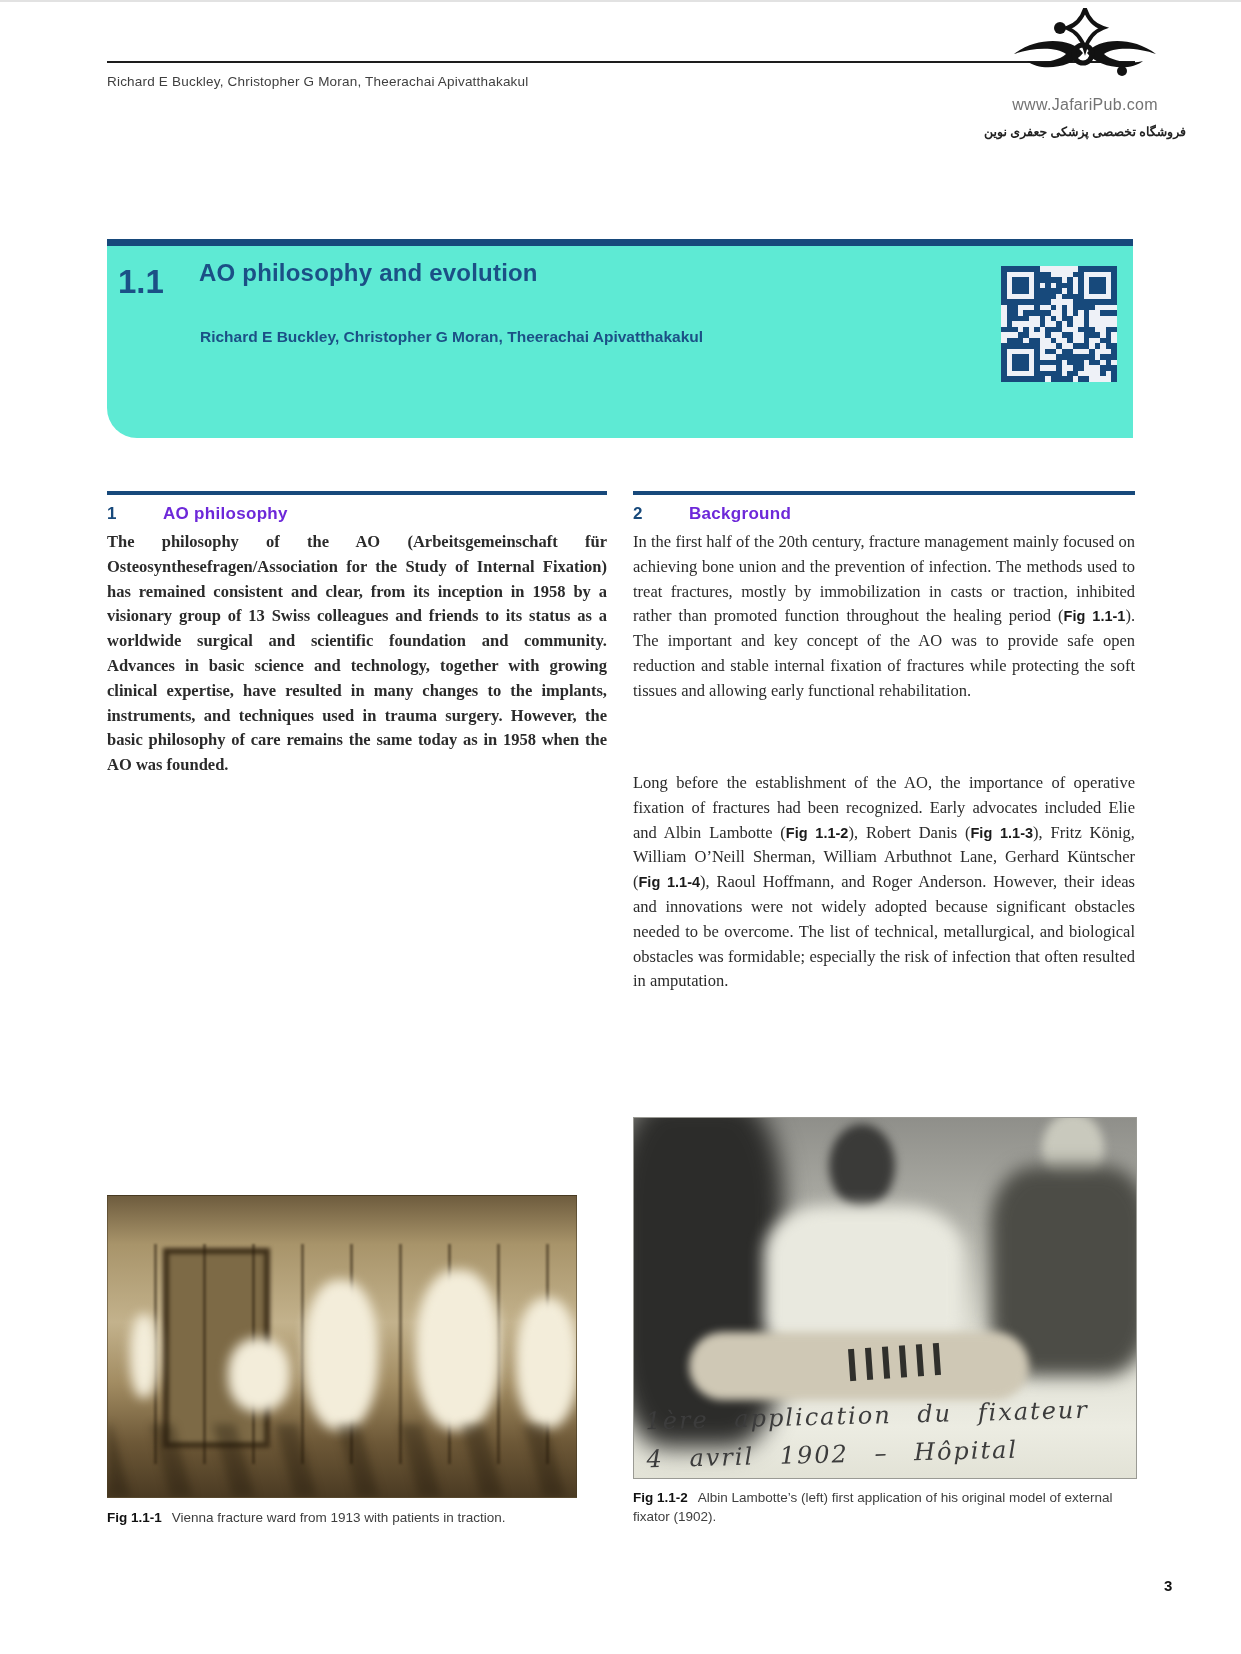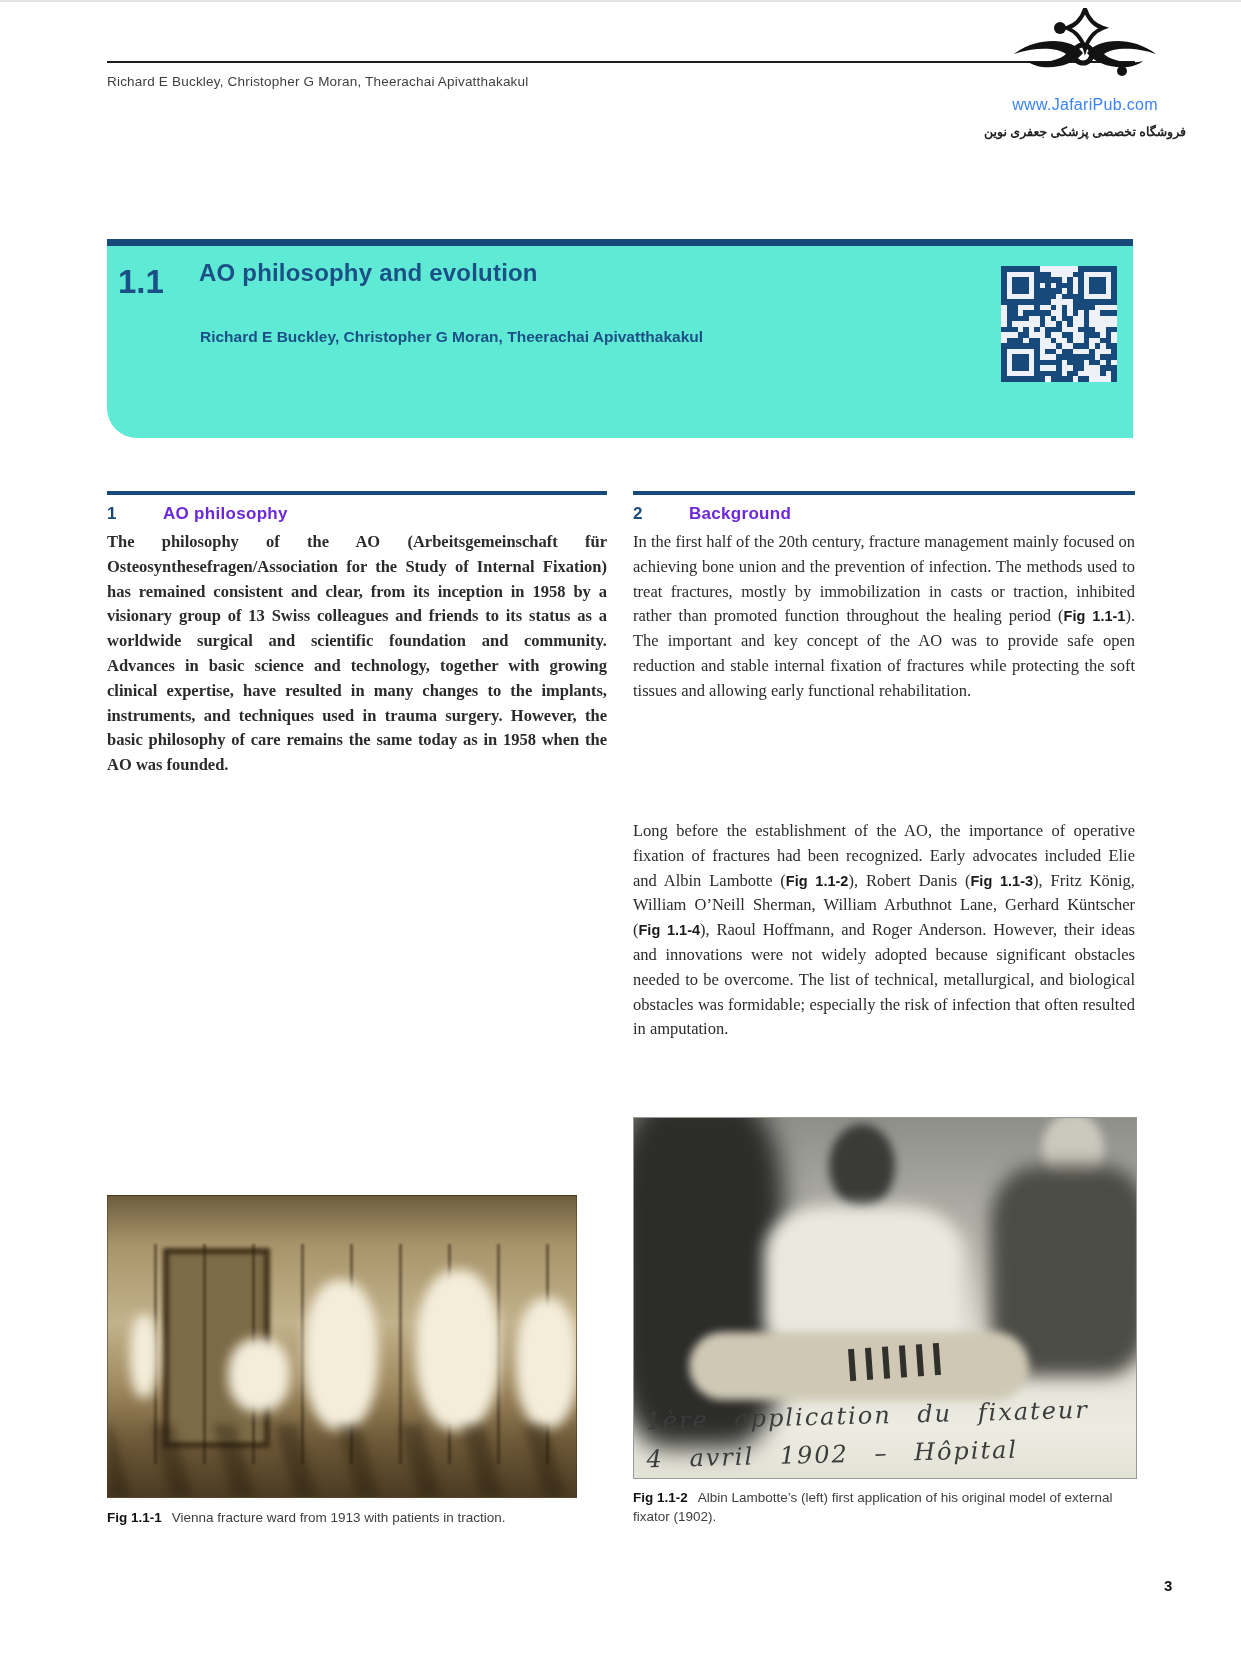--- a/index.html
+++ b/index.html
@@ -6,21 +6,21 @@
   body{
     width:1241px;height:1654px;position:relative;background:#ffffff;
     font-family:"Liberation Sans",sans-serif;overflow:hidden;
     border-top:2px solid #e2e2e2;
   }
   
   .top-rule{position:absolute;left:107px;top:59px;width:1028px;height:2px;background:#1d1d1d;}
   .byline{position:absolute;left:107px;top:72px;font-size:13.5px;color:#3f3f3f;letter-spacing:.2px;}
   .brand{position:absolute;left:965px;top:6px;width:240px;text-align:center;}
   .brand svg{display:block;margin:0 auto;}
-  .brand-url{font-size:16px;color:#3b82f6;margin-top:2px;letter-spacing:.3px;}
+  .brand-url{font-size:16px;color:#737373;margin-top:2px;letter-spacing:.3px;}
   .brand-fa{font-size:12.5px;color:#222;margin-top:10px;direction:rtl;font-weight:bold;}
   
   .banner{position:absolute;left:107px;top:237px;width:1026px;height:192px;
     background:#5eead4;border-top:7px solid #17497b;border-bottom-left-radius:30px;}
   .ch-num{position:absolute;left:11px;top:17px;font-size:33px;font-weight:bold;color:#1b5086;}
   .ch-title{position:absolute;left:92px;top:13px;font-size:24px;font-weight:bold;color:#1b5086;letter-spacing:.2px;}
   .ch-authors{position:absolute;left:93px;top:82px;font-size:15.5px;font-weight:bold;color:#1b5086;}
   .qr{position:absolute;right:16px;top:20px;width:116px;height:116px;background:#eef1f7;
     display:grid;grid-template-columns:repeat(21,1fr);grid-template-rows:repeat(21,1fr);}
   .qm{background:#17497b;}
@@ -29,21 +29,21 @@
   .rule-l{left:107px;width:500px;}
   .rule-r{left:633px;width:502px;}
   .sec-num{position:absolute;top:502px;font-size:17px;font-weight:bold;color:#17497b;}
   .sec-title{position:absolute;top:502px;font-size:17px;font-weight:bold;color:#6d28d9;letter-spacing:.3px;}
   
   .serif{font-family:"Liberation Serif",serif;font-size:16.5px;line-height:24.8px;color:#2b2b2b;
     text-align:justify;}
   .serif b{font-family:"Liberation Sans",sans-serif;font-size:14.5px;color:#1a1a1a;}
   .para-l1{position:absolute;left:107px;top:528px;width:500px;font-weight:bold;}
   .para-r1{position:absolute;left:633px;top:528px;width:502px;}
-  .para-r2{position:absolute;left:633px;top:769px;width:502px;margin-top:48px;}
+  .para-r2{position:absolute;left:633px;top:769px;width:502px;}
   .statements{position:absolute;left:83px;top:806px;width:510px;}
   .statements p{margin:0 0 25px 0;font-size:17.5px;line-height:26px;color:#25607e;}
   
   .photo{position:absolute;overflow:hidden;}
   .photo>div{position:absolute;}
   .ward{left:107px;top:1193px;width:468px;height:301px;border:1px solid rgba(70,56,32,.55);
     background:linear-gradient(180deg,#6e5c3e 0%,#a8946a 16%,#c3b28c 42%,#a28c62 62%,#6d5837 82%,#4b3b23 100%);}
   .ward .door{left:55px;top:52px;width:95px;height:188px;background:#7d6a46;border:6px solid #40311b;filter:blur(2px);}
   .ward .blob{background:#f3edda;filter:blur(6px);border-radius:45%;}
   .ward .nurse{left:22px;top:118px;width:28px;height:84px;}

